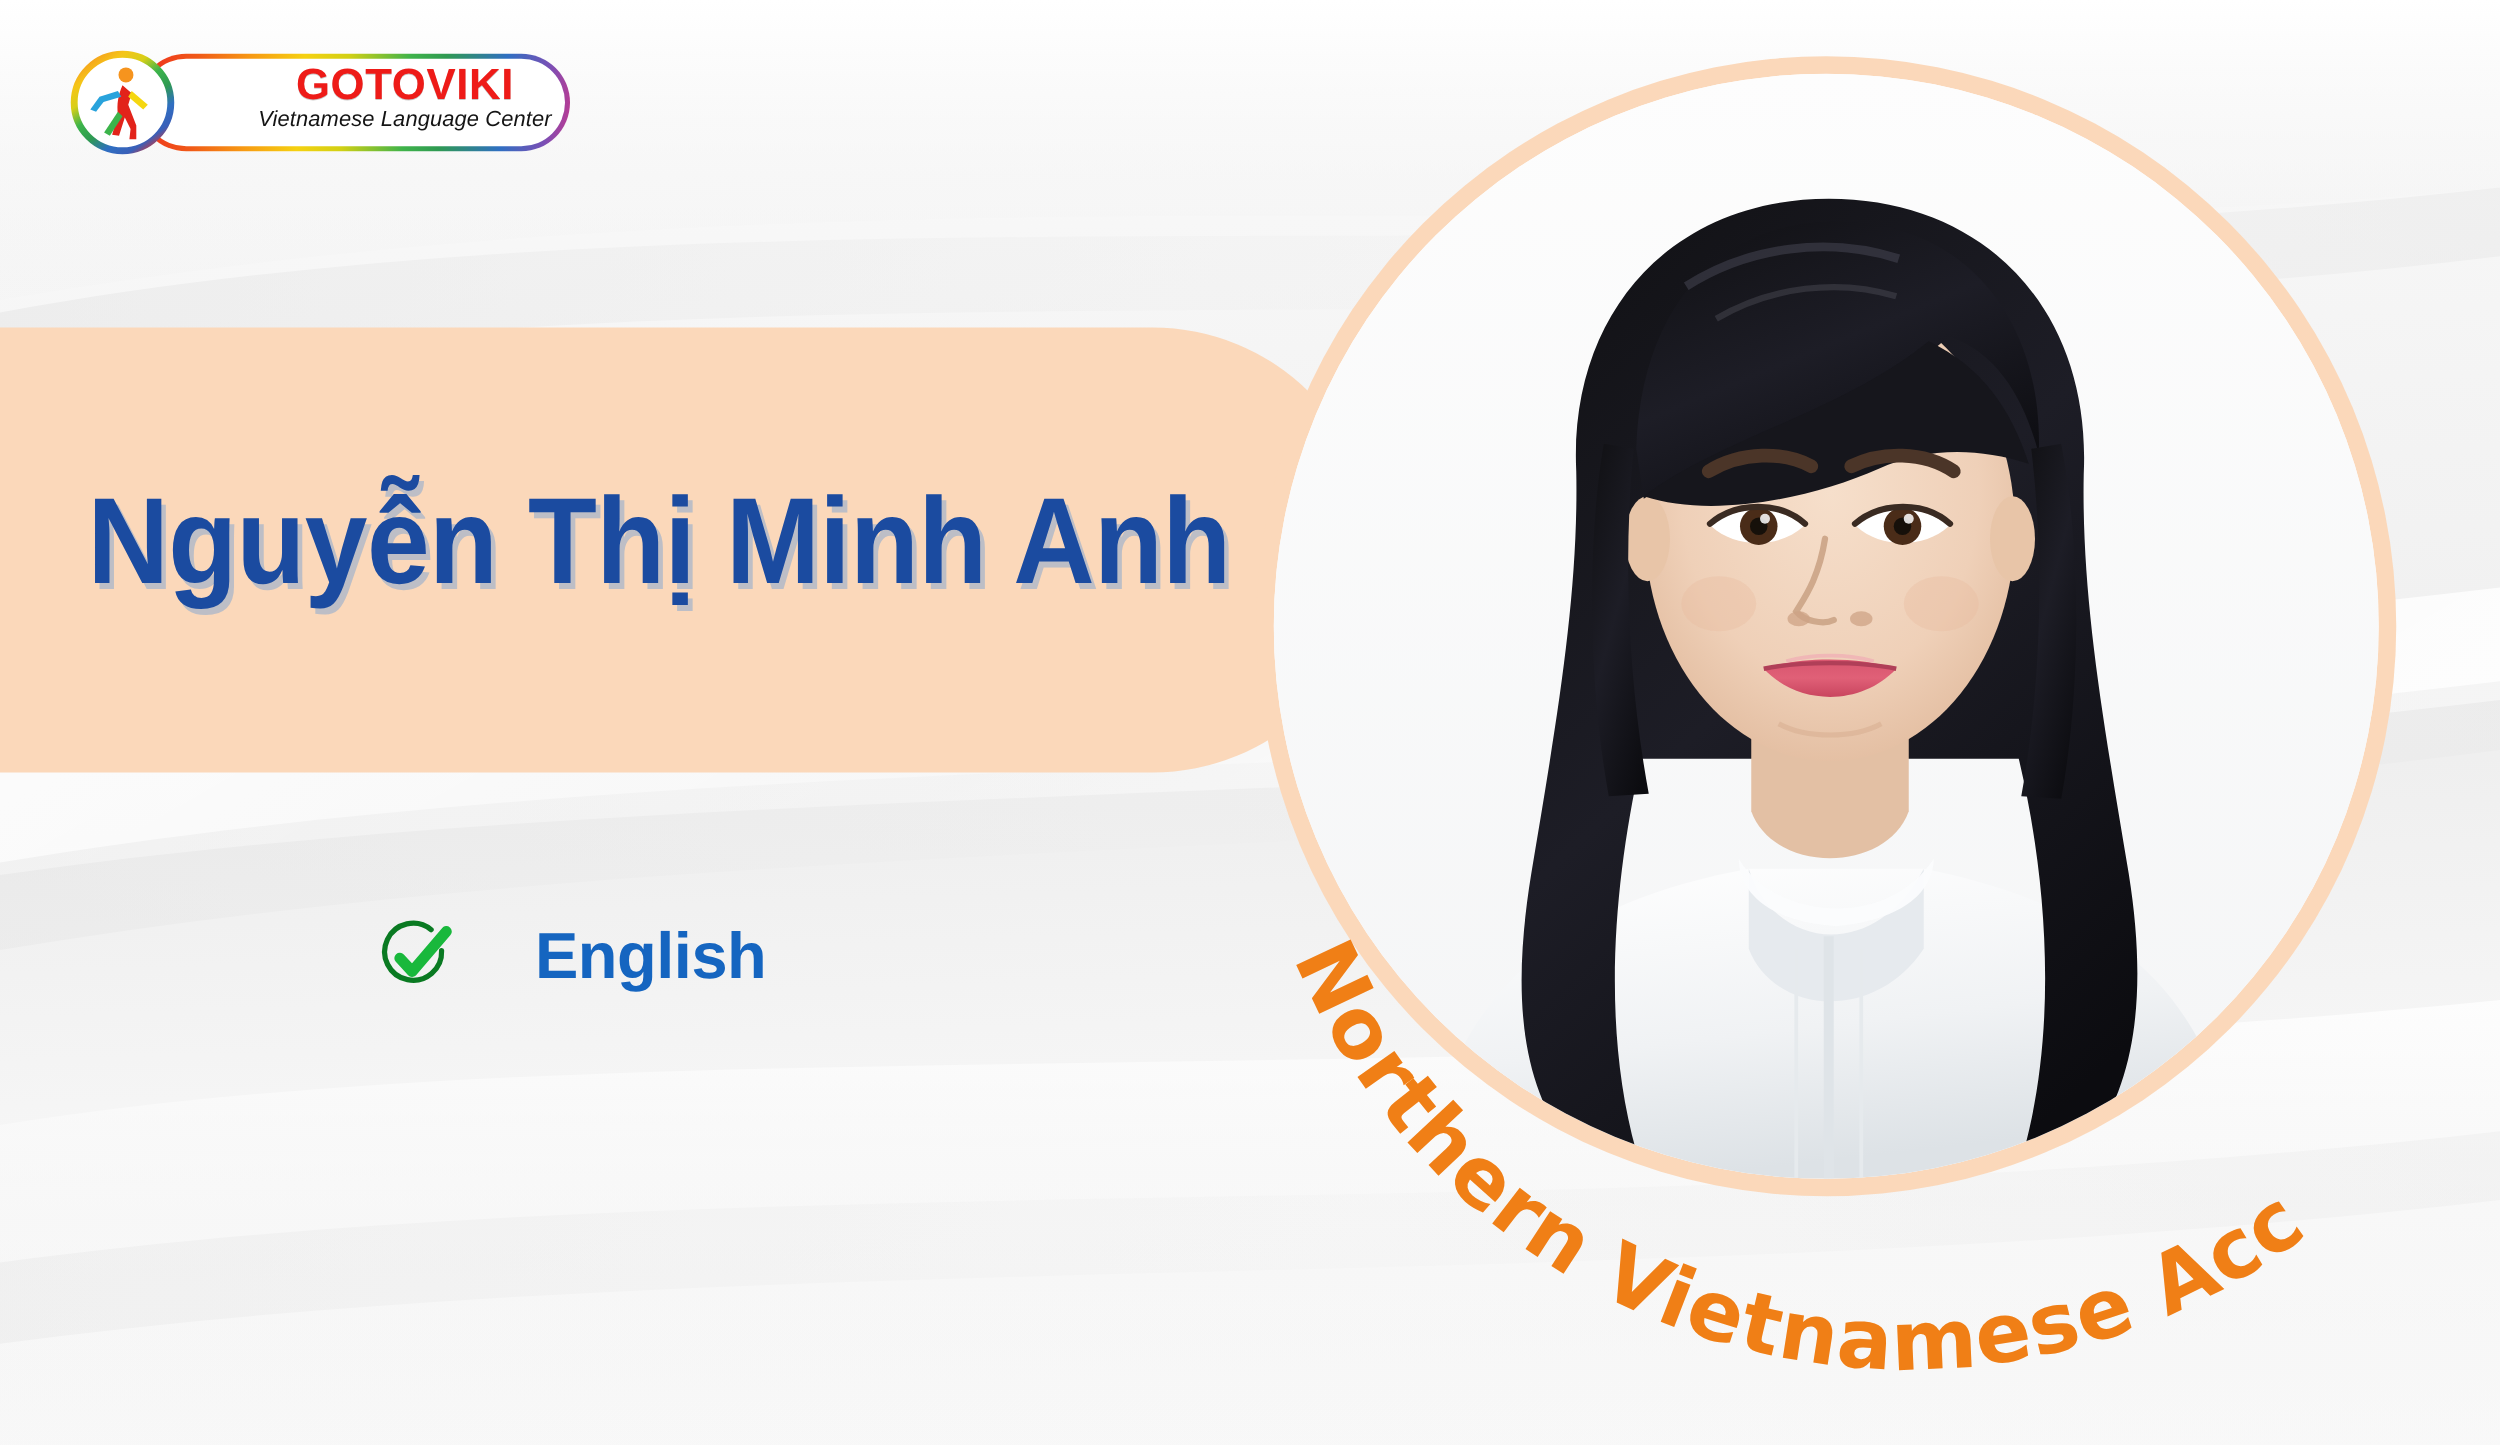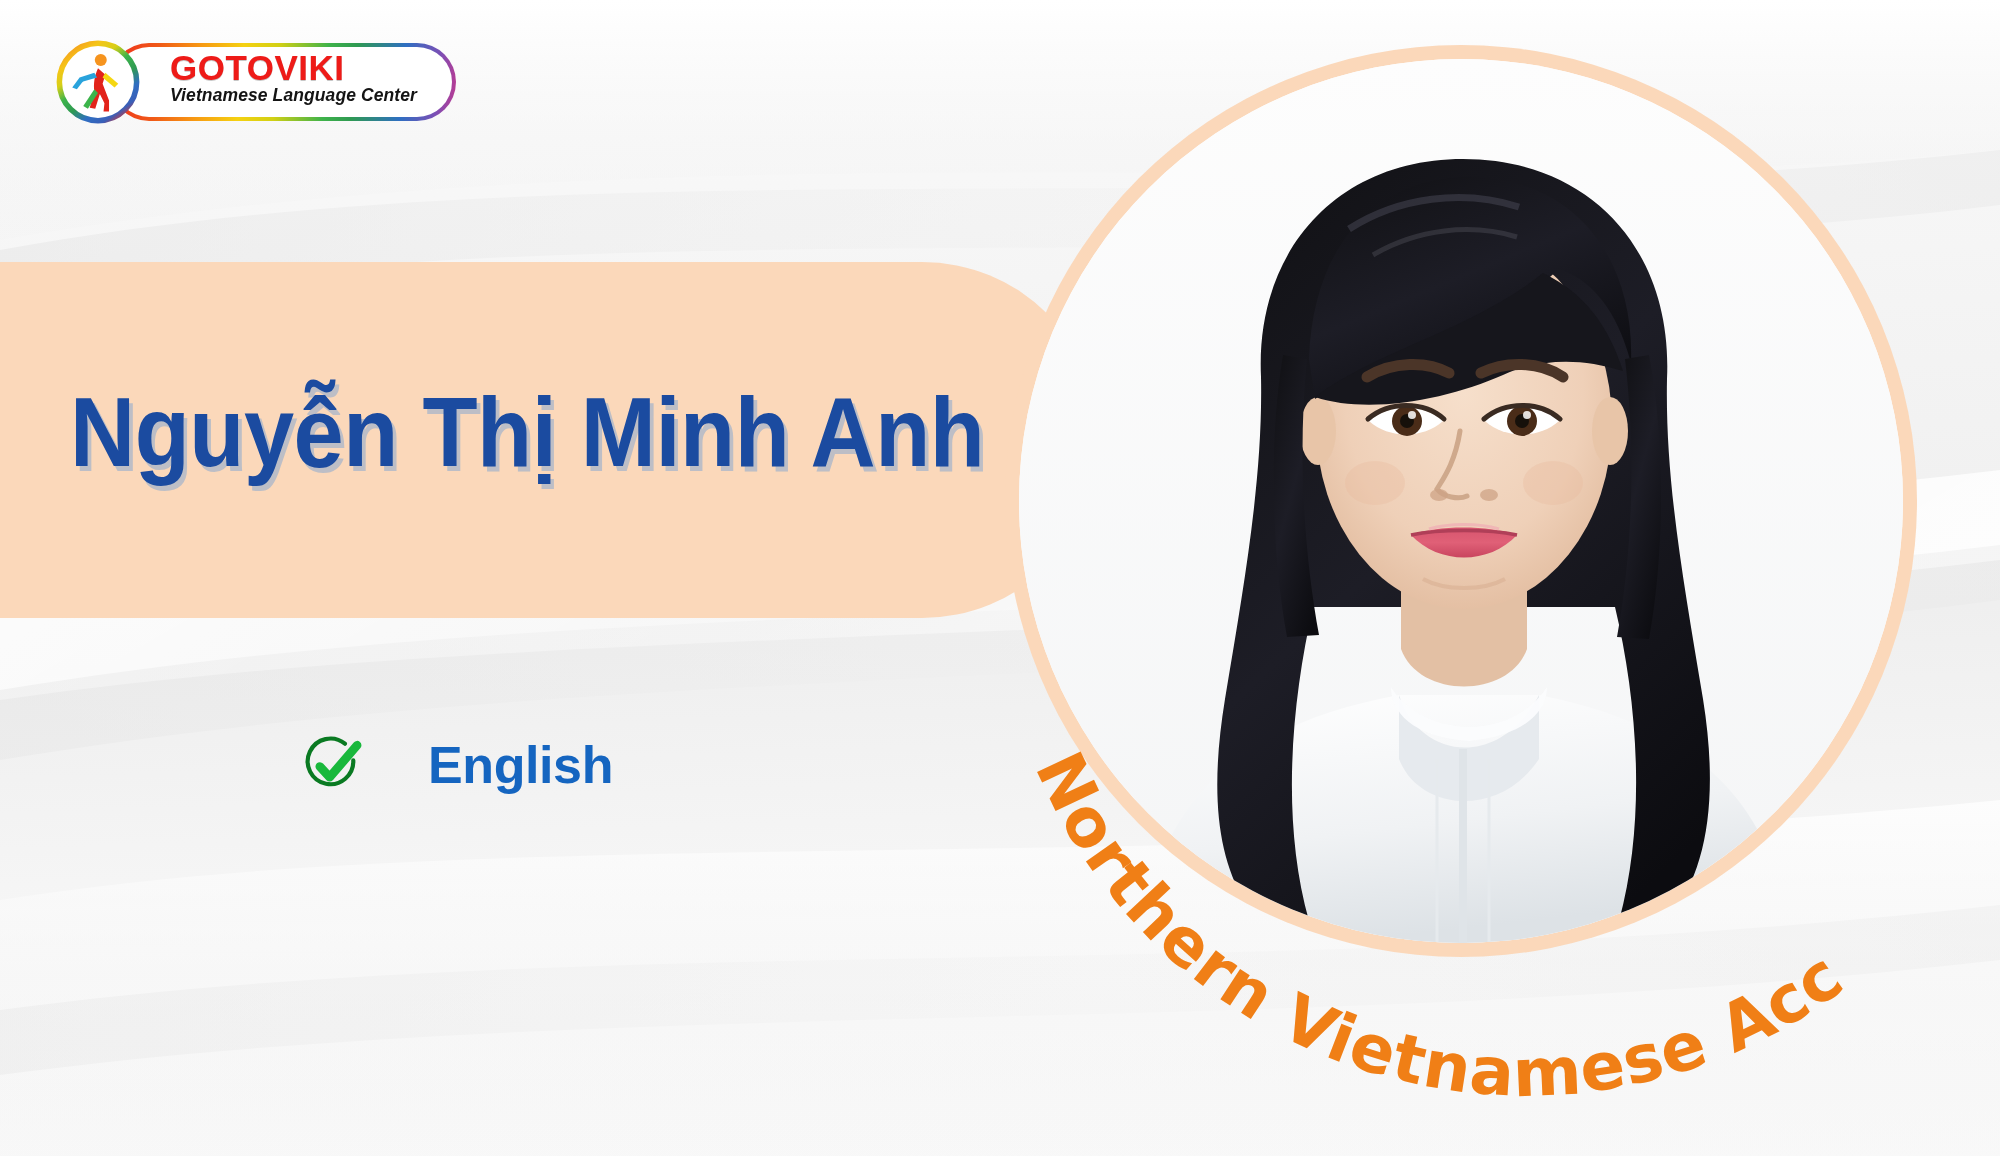--- a/index.html
+++ b/index.html
@@ -65,38 +65,38 @@
     position: absolute;
     left: 4px;
     top: 4px;
     right: 4px;
     bottom: 4px;
     border-radius: 36px;
     background: #ffffff;
   }
   .logo-text-wrap {
     position: absolute;
-    left: 118px;
+    left: 136px;
     top: 14px;
     width: 272px;
-    text-align: left;
+    text-align: center;
     line-height: 1;
   }
   .logo-title {
     font-size: 35px;
     font-weight: 700;
     letter-spacing: 0.5px;
     color: #ee1b18;
     font-family: "Liberation Sans", sans-serif;
     text-shadow: 0 1px 0 rgba(0,0,0,0.22);
   }
   .logo-sub {
     margin-top: 2px;
     font-size: 17.5px;
-    font-weight: 700;
+    font-weight: 400;
     font-style: italic;
     color: #141414;
     letter-spacing: 0.1px;
     font-family: "Liberation Sans", sans-serif;
   }
   .logo-badge {
     position: absolute;
     left: 0;
     top: 0;
     width: 92px;

